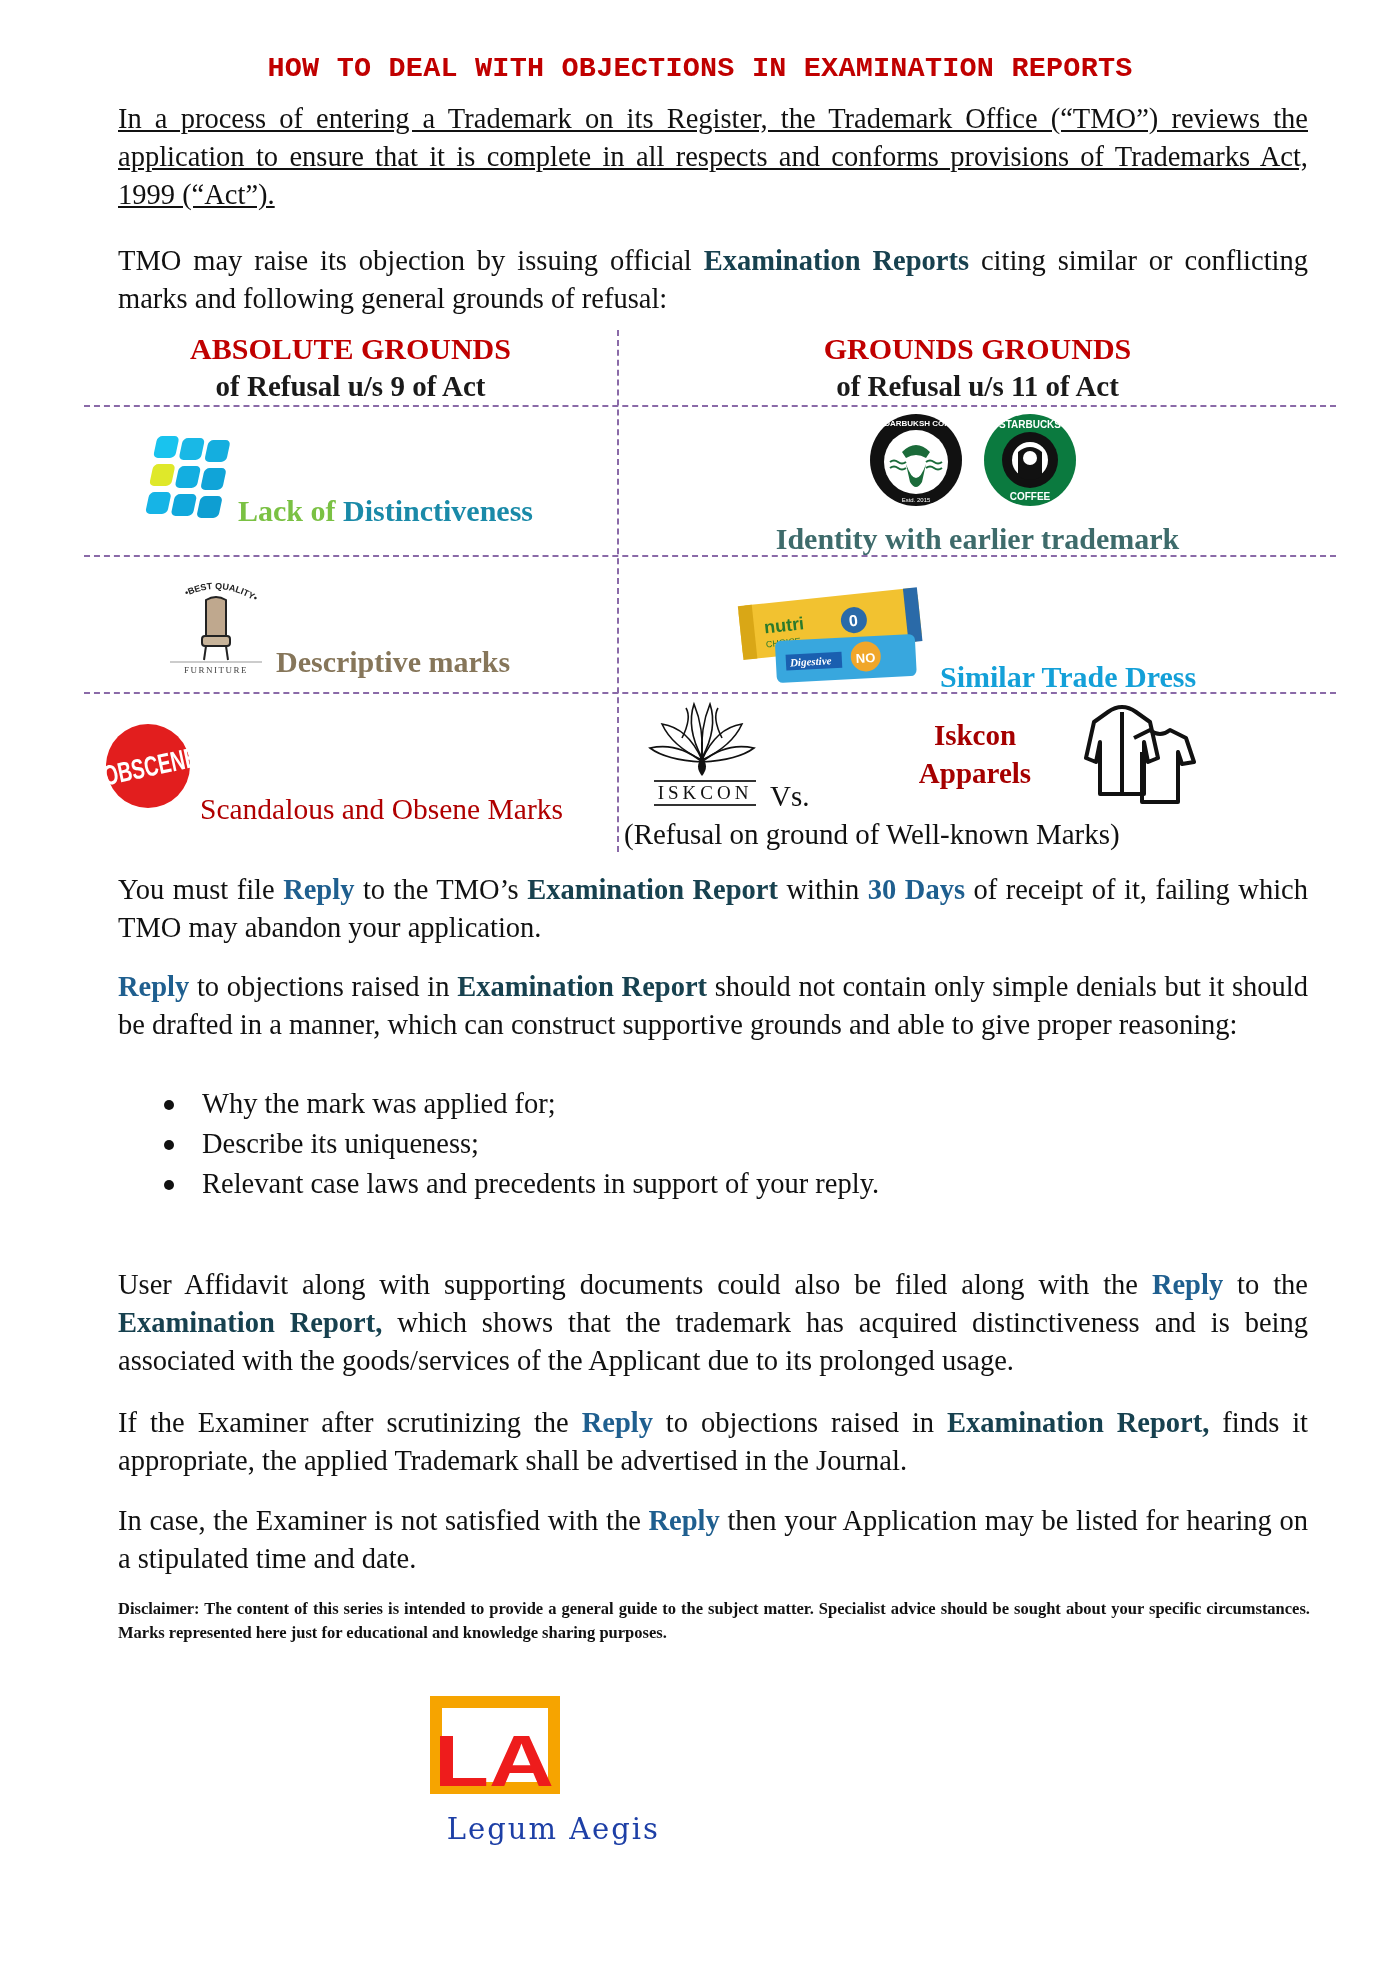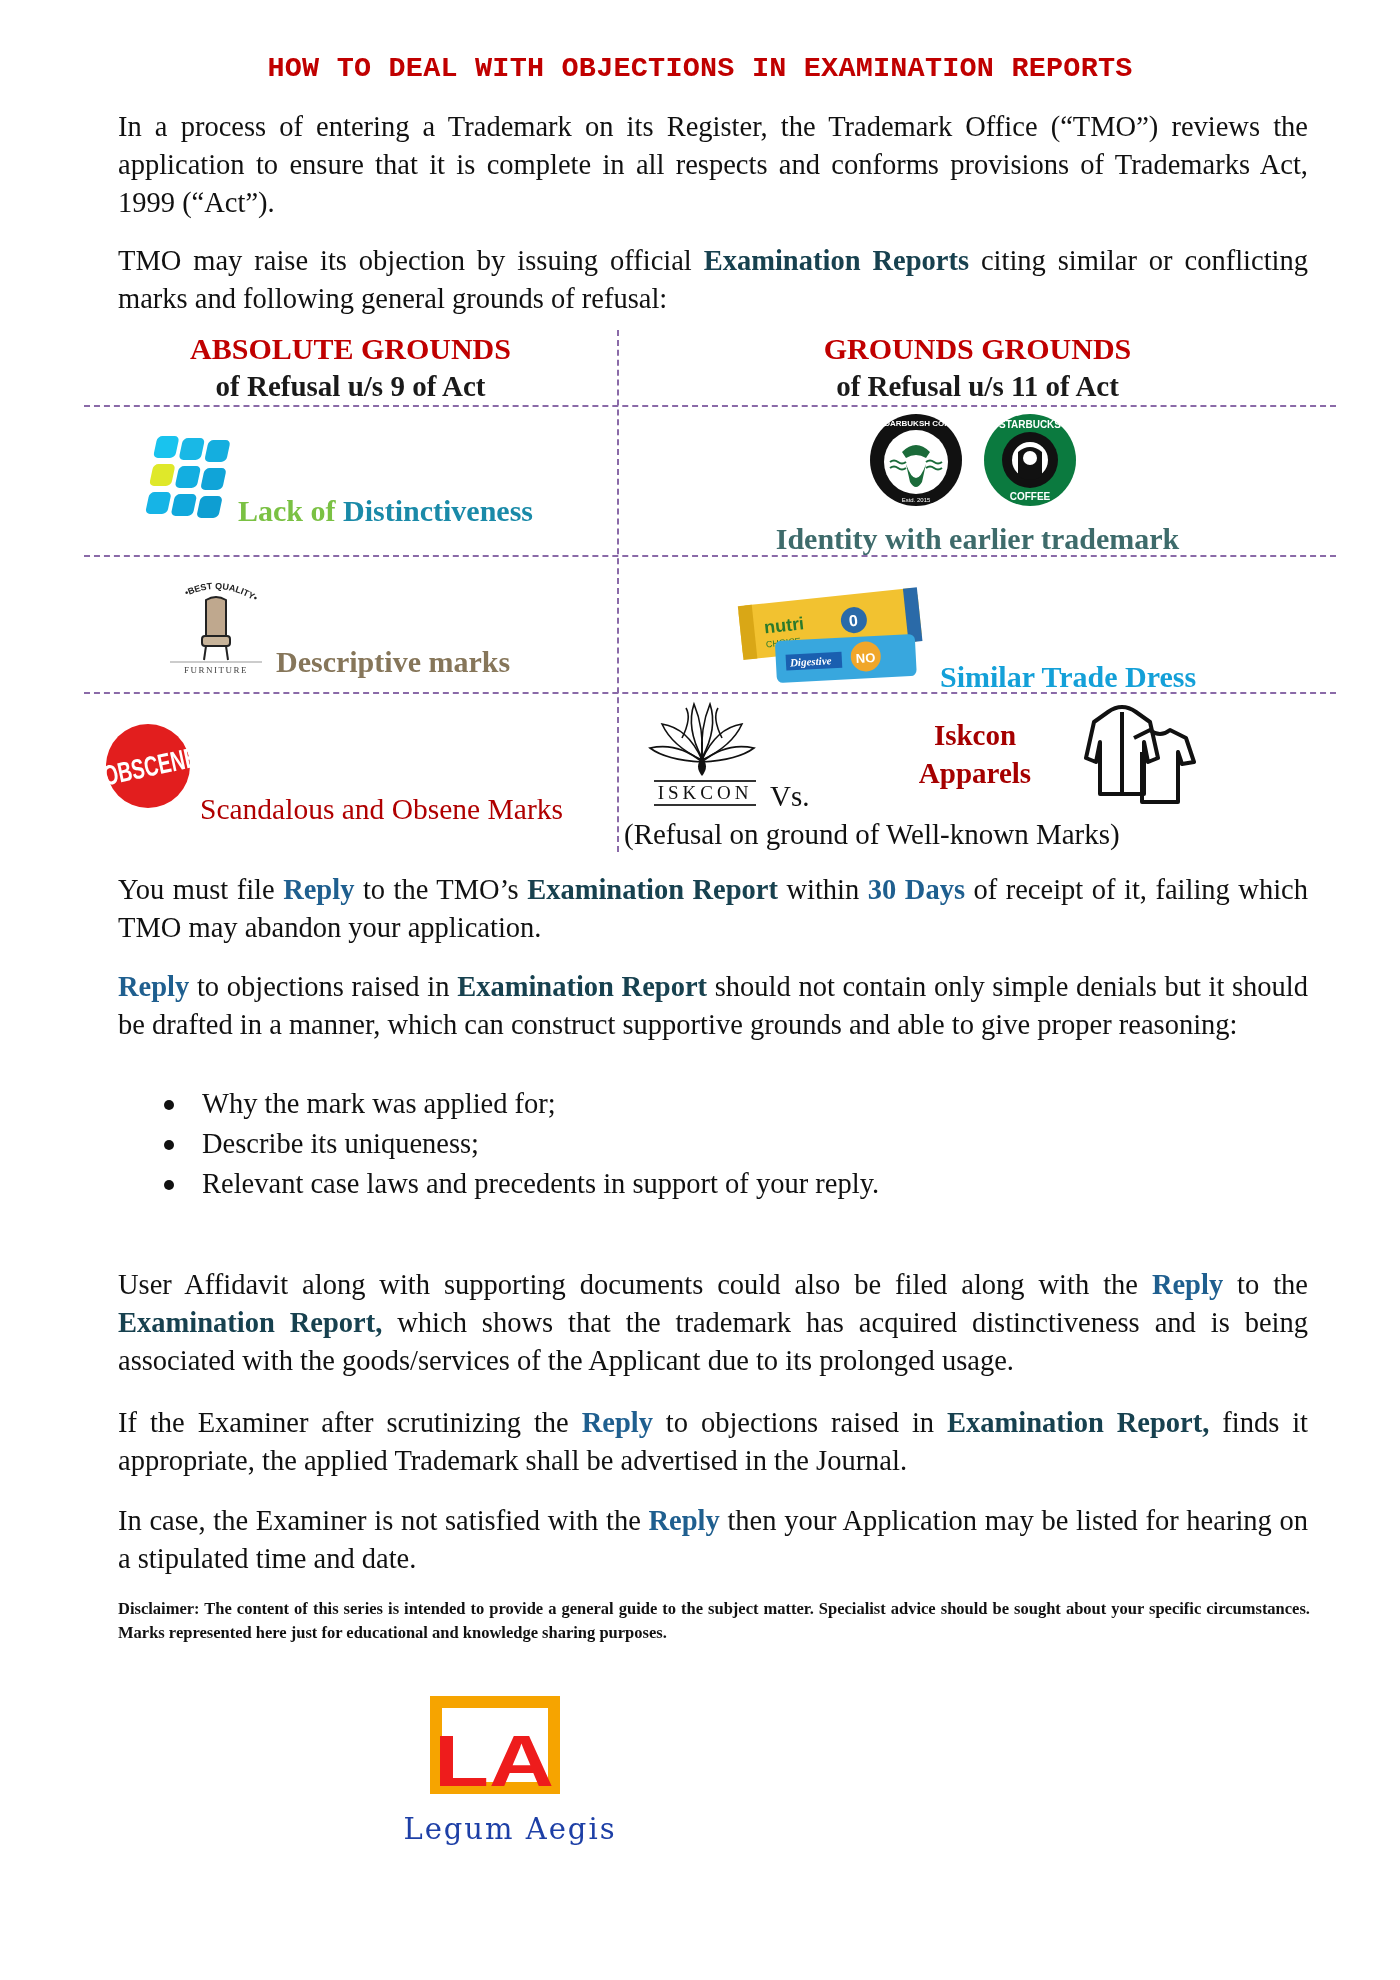--- a/index.html
+++ b/index.html
@@ -17,21 +17,21 @@
   ul.bul li{position:relative;padding-left:42px;font-size:28.5px;line-height:40px;}
   ul.bul li::before{content:"";position:absolute;left:4px;top:16px;width:10px;height:10px;border-radius:50%;background:#111;}
   .disc{left:118px;width:1192px;font-size:16.5px;font-weight:bold;line-height:24px;text-align:justify;color:#111;}
   .caption{font-weight:bold;font-size:30px;}
 </style>
 </head>
 <body>
 
 <div class="abs title">HOW TO DEAL WITH OBJECTIONS IN EXAMINATION REPORTS</div>
 
-<div class="abs para" style="top:108px;">In a process of entering a Trademark on its Register, the Trademark Office (“TMO”) reviews the application to ensure that it is complete in all respects and conforms provisions of Trademarks Act, 1999 (“Act”).</div>
+<div class="abs para" style="top:100px;text-decoration:underline;">In a process of entering a Trademark on its Register, the Trademark Office (“TMO”) reviews the application to ensure that it is complete in all respects and conforms provisions of Trademarks Act, 1999 (“Act”).</div>
 
 <div class="abs para" style="top:242px;"><span>TMO may raise its objection by issuing official </span><span class="b2">Examination Reports</span><span> citing similar or conflicting marks and following general grounds of refusal:</span></div>
 
 <div>
   <div class="abs hd1" style="left:84px;width:533px;top:332px;">ABSOLUTE GROUNDS</div>
   <div class="abs hd2" style="left:84px;width:533px;top:370px;">of Refusal u/s 9 of Act</div>
   <div class="abs hd1" style="left:619px;width:717px;top:332px;">GROUNDS GROUNDS</div>
   <div class="abs hd2" style="left:619px;width:717px;top:370px;">of Refusal u/s 11 of Act</div>
 
   <div class="hline" style="top:405px;"></div>
@@ -176,14 +176,14 @@
 <div class="abs para" style="top:1502px;"><span>In case, the Examiner is not satisfied with the </span><span class="b1">Reply</span><span> then your Application may be listed for hearing on a stipulated time and date.</span></div>
 
 <div class="abs disc" style="top:1597px;">Disclaimer: The content of this series is intended to provide a general guide to the subject matter. Specialist advice should be sought about your specific circumstances. Marks represented here just for educational and knowledge sharing purposes.</div>
 
 <div class="abs" style="left:360px;top:1690px;width:300px;height:170px;">
   <svg width="300" height="120" viewBox="0 0 300 120">
     <rect x="76" y="12" width="118" height="86" fill="none" stroke="#f6a400" stroke-width="12"></rect>
     <rect x="86" y="22" width="98" height="18" fill="#fff"></rect>
     <text x="134" y="96" font-size="72" font-weight="bold" fill="#ee1c1c" text-anchor="middle" font-family="Liberation Sans, sans-serif" textLength="120" lengthAdjust="spacingAndGlyphs">LA</text>
   </svg>
-  <div style="position:absolute;left:0;top:122px;width:300px;text-align:center;font-family:'DejaVu Serif',serif;font-size:29px;letter-spacing:2px;color:#1d3fa6;">Legum Aegis</div>
+  <div style="position:absolute;left:0;top:122px;width:300px;text-align:right;font-family:'DejaVu Serif',serif;font-size:29px;letter-spacing:2px;color:#1d3fa6;">Legum Aegis</div>
 </div>
 
 </body></html>

